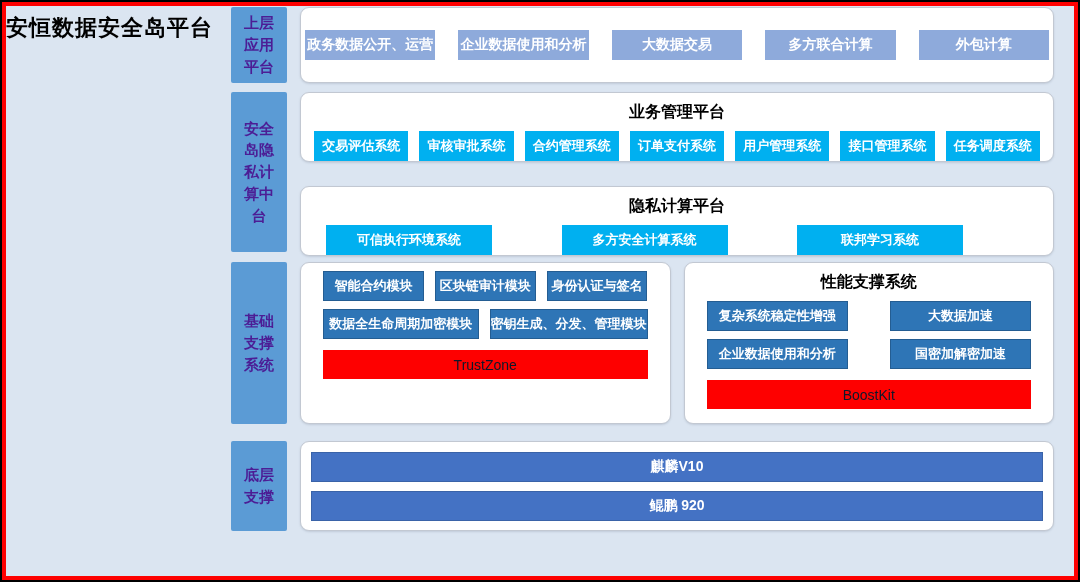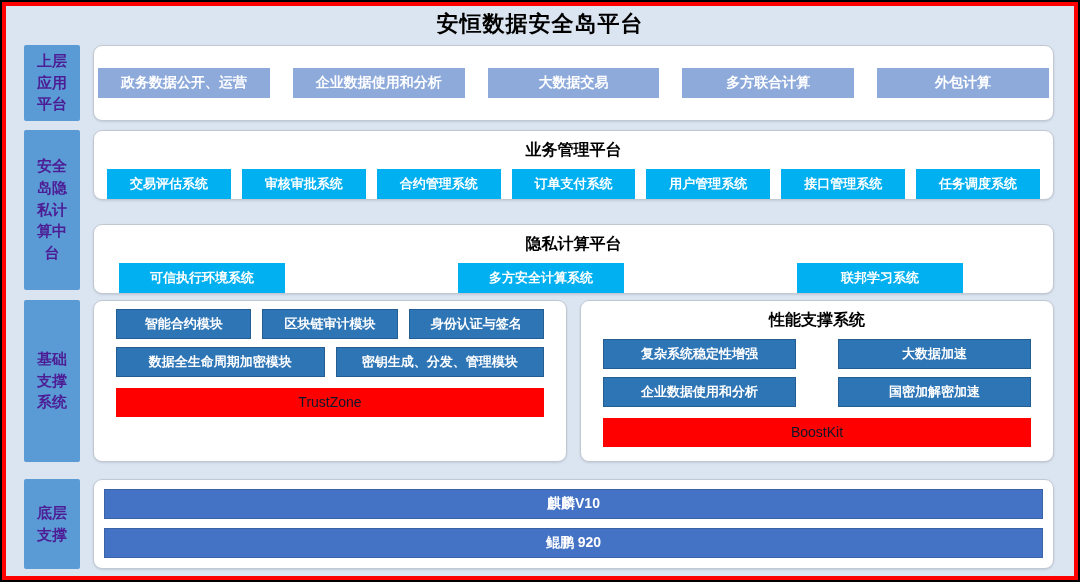--- a/index.html
+++ b/index.html
@@ -7,23 +7,22 @@
     width:1080px; height:582px;
     background:#000;
     font-family:"Liberation Sans", sans-serif;
     position:relative;
     overflow:hidden;
   }
   #frame {
     position:absolute; inset:2px;
     border:4px solid #fe0000;
     background:#dbe5f1;
-    display:flex; flex-direction:column;
-    box-sizing:border-box;
-    justify-content:center;
+    display:flex; flex-direction:row;
+    box-sizing:border-box;
   }
   .title {
     text-align:center;
     font-size:22px; font-weight:bold; color:#000;
     padding:7px 0 5px 0;
     letter-spacing:1px;
   }
   .content {
     flex:1;
     display:flex; flex-direction:column;

